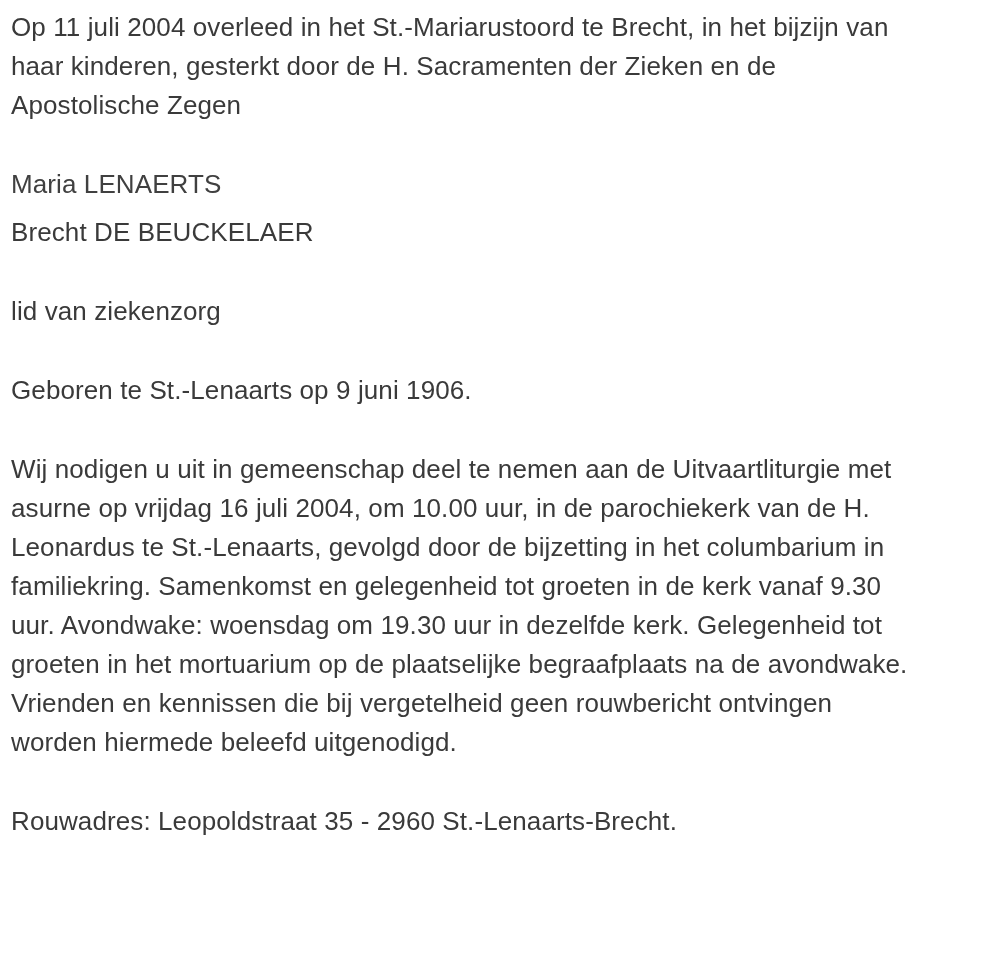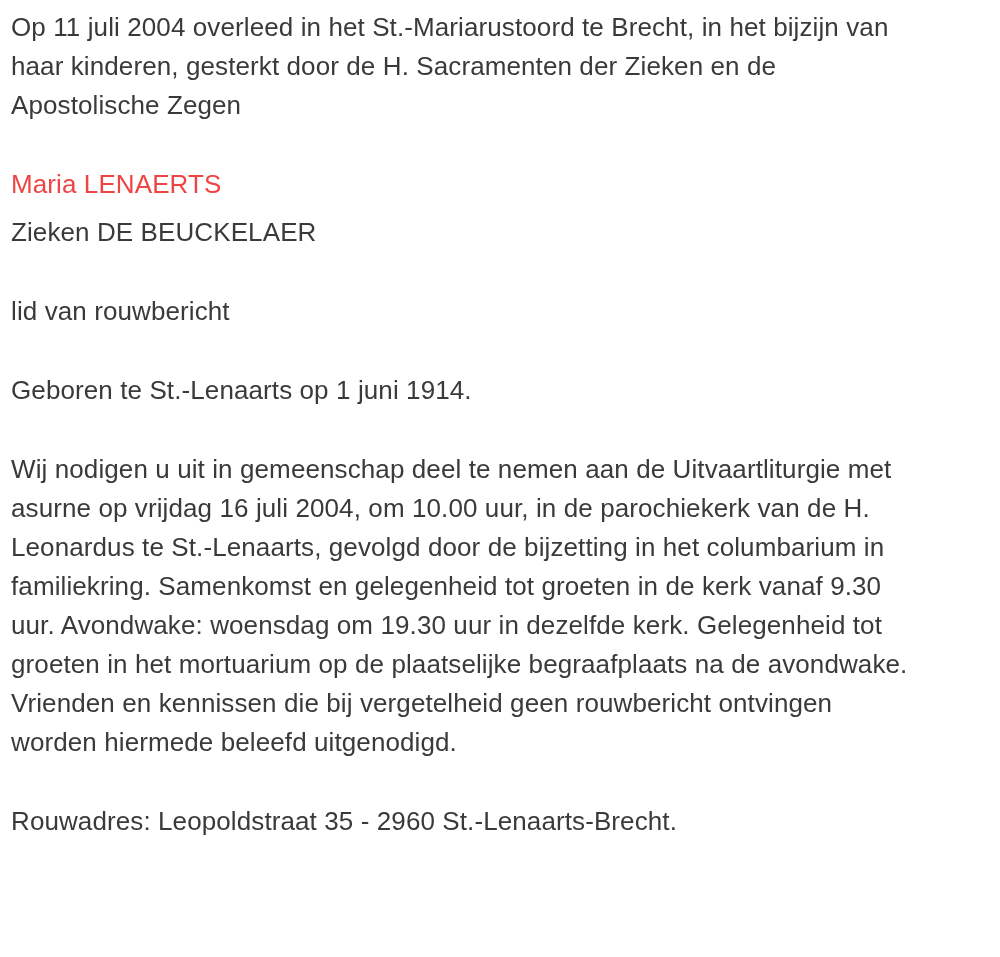--- a/index.html
+++ b/index.html
@@ -25,36 +25,36 @@
     line-height: 39px;
     font-weight: 400;
     letter-spacing: 0.1px;
   }
   
   .block-gap { margin-bottom: 40px !important; }
   
   .name-gap { margin-bottom: 9px !important; }
   .bold-name {
     font-weight: 700;
-    color: #ef4444;
+    color: #404040;
   }
 </style>
 </head>
 <body>
 
 <div class="doc">
 
   <p class="block-gap">Op 11 juli 2004 overleed in het St.-Mariarustoord te Brecht, in het bijzijn van haar kinderen, gesterkt door de H. Sacramenten der Zieken en de Apostolische Zegen</p>
 
   <p class="bold-name name-gap">Maria LENAERTS</p>
 
 
-  <p class="block-gap">Zieken DE BEUCKELAER</p>
+  <p class="block-gap">Brecht DE BEUCKELAER</p>
 
-  <p class="block-gap">lid van rouwbericht</p>
+  <p class="block-gap">lid van ziekenzorg</p>
 
-  <p class="block-gap">Geboren te St.-Lenaarts op 1 juni 1914.</p>
+  <p class="block-gap">Geboren te St.-Lenaarts op 9 juni 1906.</p>
 
   <p class="block-gap">Wij nodigen u uit in gemeenschap deel te nemen aan de Uitvaartliturgie met asurne op vrijdag 16 juli 2004, om 10.00 uur, in de parochiekerk van de H. Leonardus te St.-Lenaarts, gevolgd door de bijzetting in het columbarium in familiekring. Samenkomst en gelegenheid tot groeten in de kerk vanaf 9.30 uur. Avondwake: woensdag om 19.30 uur in dezelfde kerk. Gelegenheid tot groeten in het mortuarium op de plaatselijke begraafplaats na de avondwake. Vrienden en kennissen die bij vergetelheid geen rouwbericht ontvingen worden hiermede beleefd uitgenodigd.</p>
 
   <p>Rouwadres: Leopoldstraat 35 - 2960 St.-Lenaarts-Brecht.</p>
 
 </div>
 
 </body></html>

